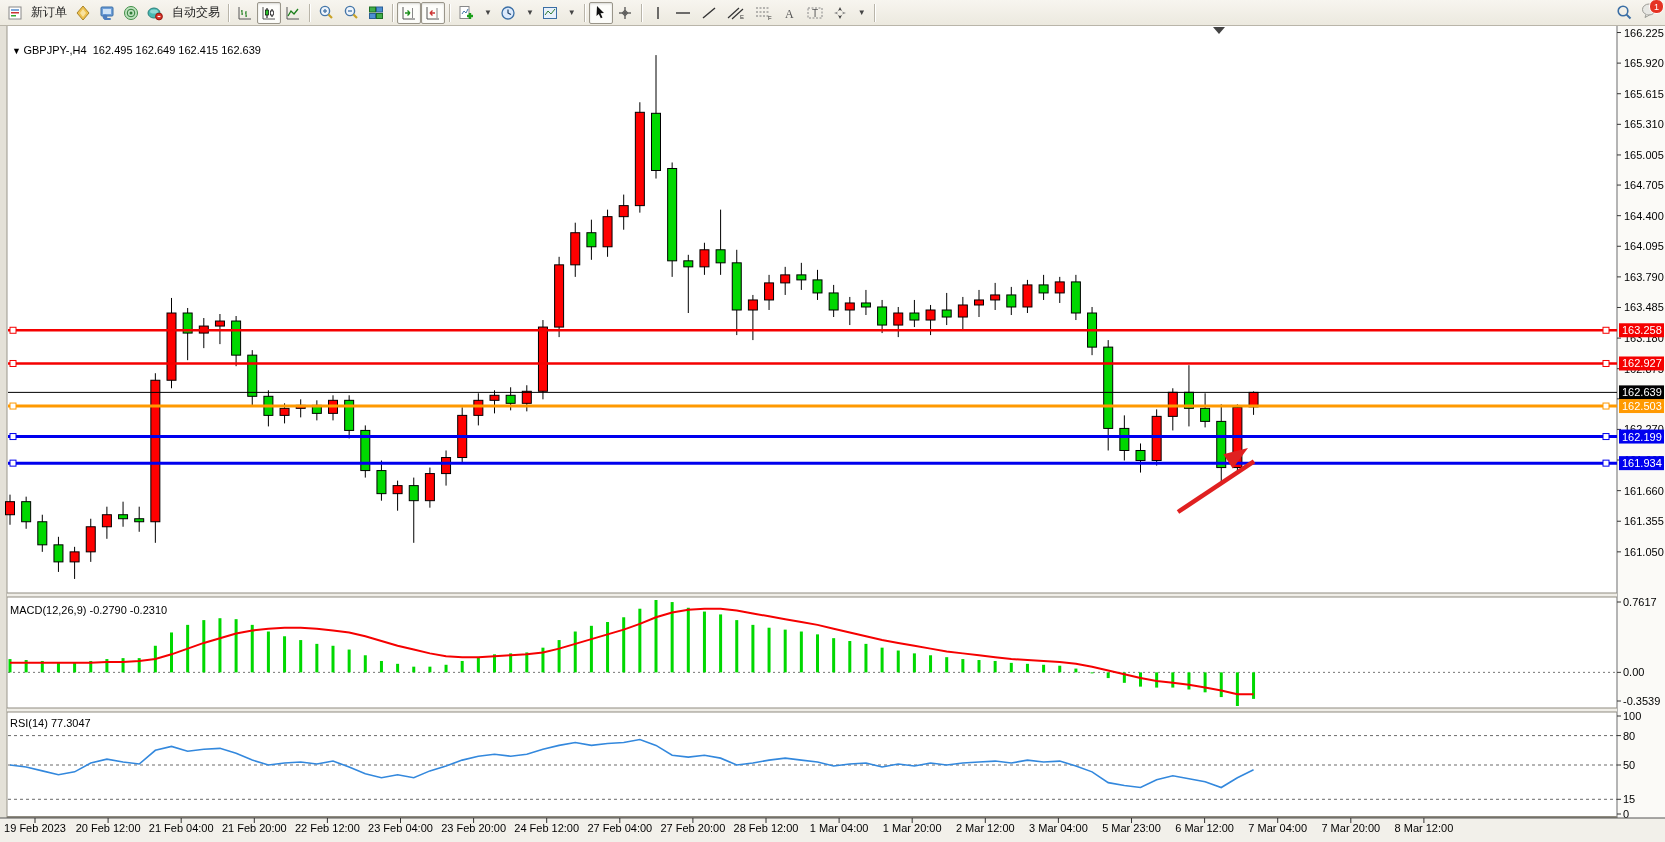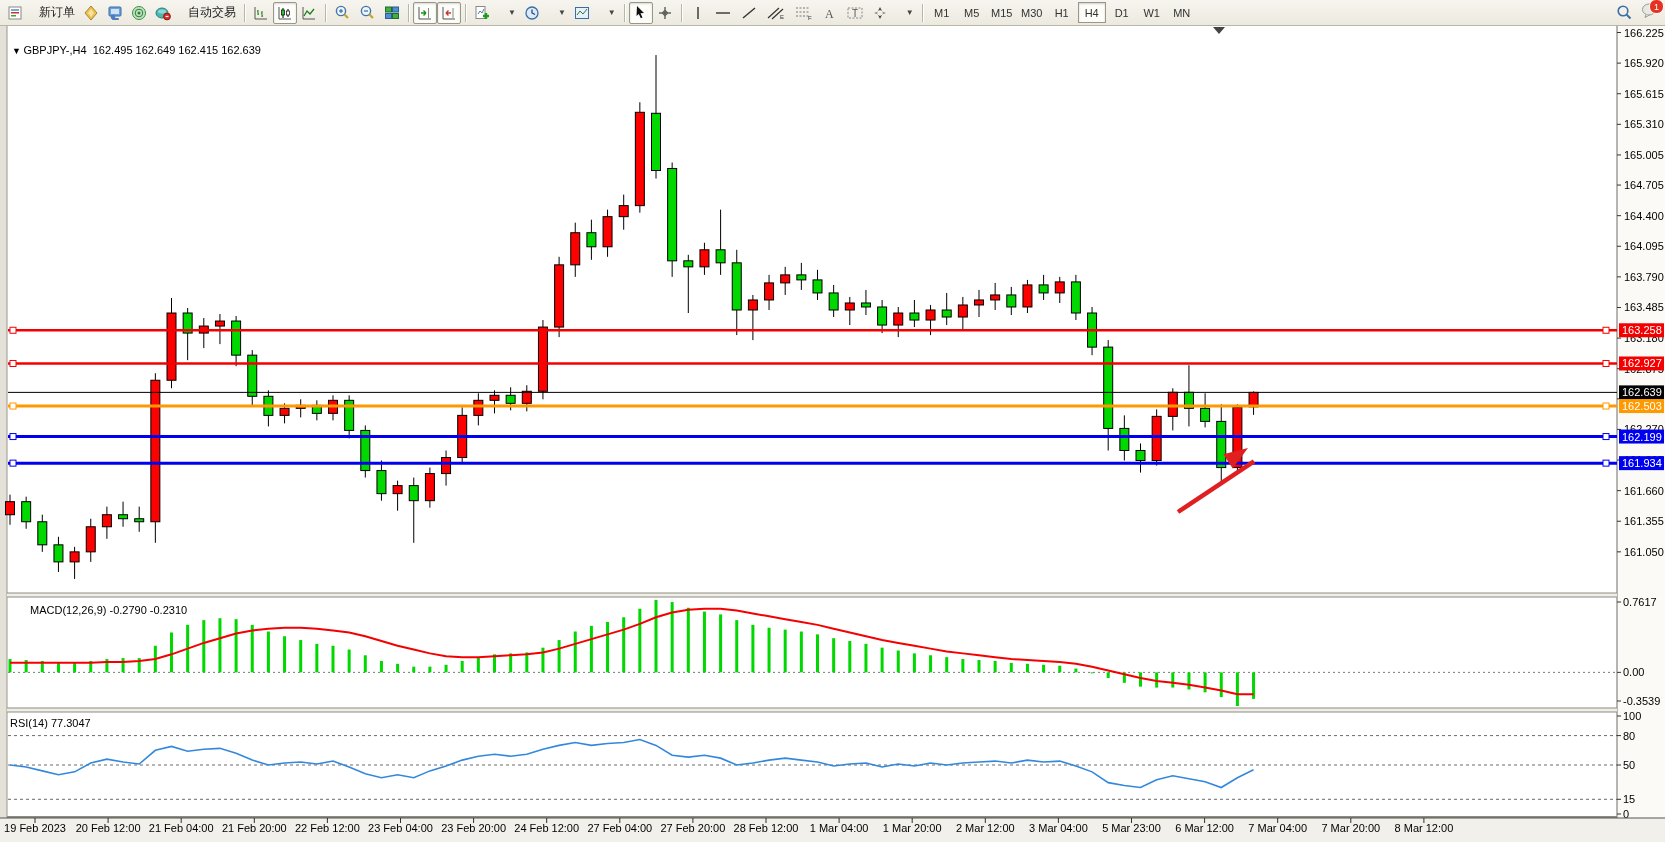--- a/index.html
+++ b/index.html
@@ -1,21 +1,21 @@
 <!DOCTYPE html>
 <html><head>
 <meta charset="utf-8">
 <style>
   html,body{margin:0;padding:0;width:1665px;height:842px;overflow:hidden;
     font-family:"Liberation Sans",sans-serif;background:#ece9e0;}
   #toolbar{position:absolute;left:0;top:0;width:1665px;height:26px;
     background:linear-gradient(#f7f5ef,#ece9df);border-bottom:1px solid #b9b5a9;
     display:flex;align-items:center;padding-left:4px;box-sizing:border-box;}
   .tbtn{height:22px;min-width:24px;display:flex;align-items:center;justify-content:center;
-    gap:17px;padding:0 3px;border:1px solid transparent;border-radius:2px;
+    gap:9px;padding:0 3px;border:1px solid transparent;border-radius:2px;
     font-size:12px;color:#222;cursor:default;box-sizing:border-box;}
   .tbtn.pressed{background:#fdfdfa;border:1px solid #9a968a;box-shadow:inset 0 1px 2px rgba(0,0,0,.15);}
   .tsep{width:1px;height:18px;background:#b9b5a9;margin:0 4px;box-shadow:1px 0 0 #fff;}
   .caret{font-size:8px;color:#444;margin-left:1px;}
   .tf{width:26px;height:19px;display:flex;align-items:center;justify-content:center;
     font-size:11px;color:#333;border:1px solid transparent;margin:0 1px;}
   .tf.active{background:#fdfdfa;border:1px solid #9a968a;box-shadow:inset 0 1px 2px rgba(0,0,0,.18);}
   #tb-right{position:absolute;right:6px;top:2px;display:flex;align-items:center;gap:8px;}
   #chart-wrap{position:absolute;left:0;top:26px;width:1665px;height:816px;background:#fff;}
   #chart-svg{position:absolute;left:0;top:0;}
@@ -210,31 +210,20 @@
   <div class="tbtn">
       <svg width="16" height="16" viewBox="0 0 16 16">
         <path d="M8 2 L10 6 L8 5 L6 6 Z" fill="#444"></path>
         <path d="M8 14 L6 10 L8 11 L10 10 Z" fill="#444"></path>
         <path d="M2 8 L6 6.5 L5 8 L6 9.5 Z" fill="#888"></path>
         <path d="M14 8 L10 9.5 L11 8 L10 6.5 Z" fill="#888"></path>
       </svg>
       <span class="caret">▼</span>
     </div>
   <div class="tsep"></div>
-  <div id="tf-group" style="display:flex;">
-      <div class="tf">M1</div>
-      <div class="tf">M5</div>
-      <div class="tf">M15</div>
-      <div class="tf">M30</div>
-      <div class="tf">H1</div>
-      <div class="tf active">H4</div>
-      <div class="tf">D1</div>
-      <div class="tf">W1</div>
-      <div class="tf">MN</div>
-    </div>
   <div id="tb-right">
     <svg width="17" height="17" viewBox="0 0 17 17">
         <circle cx="7" cy="7" r="4.8" fill="none" stroke="#3a6ea5" stroke-width="1.6"></circle>
         <line x1="10.6" y1="10.6" x2="14.5" y2="14.5" stroke="#3a6ea5" stroke-width="2"></line>
       </svg>
     <div style="position:relative;">
       <svg width="18" height="16" viewBox="0 0 18 16">
           <ellipse cx="8" cy="7.5" rx="6.5" ry="5.5" fill="#e7e7e3" stroke="#9a9a94"></ellipse>
           <path d="M5 12.5 L4 15.5 L8.5 13" fill="#e7e7e3" stroke="#9a9a94"></path>
         </svg>
@@ -617,15 +606,15 @@
       <line x1="1204.6" y1="818" x2="1204.6" y2="823" stroke="#333"></line>
       <text x="1204.6" y="832" font-size="11" fill="#000" text-anchor="middle">6 Mar 12:00</text>
       <line x1="1277.6999999999998" y1="818" x2="1277.6999999999998" y2="823" stroke="#333"></line>
       <text x="1277.6999999999998" y="832" font-size="11" fill="#000" text-anchor="middle">7 Mar 04:00</text>
       <line x1="1350.8" y1="818" x2="1350.8" y2="823" stroke="#333"></line>
       <text x="1350.8" y="832" font-size="11" fill="#000" text-anchor="middle">7 Mar 20:00</text>
       <line x1="1423.8999999999999" y1="818" x2="1423.8999999999999" y2="823" stroke="#333"></line>
       <text x="1423.8999999999999" y="832" font-size="11" fill="#000" text-anchor="middle">8 Mar 12:00</text>
     </svg>
   <div class="ovl" style="left:12px;top:18px;"><span style="font-size:9px;">▼ </span><b style="font-weight:normal;"><span>GBPJPY-,H4</span>  <span>162.495 162.649 162.415 162.639</span></b></div>
-  <div class="ovl" style="left:10px;top:578px;margin-left:20px;">MACD(12,26,9) -0.2790 -0.2310</div>
+  <div class="ovl" style="left:10px;top:578px;">MACD(12,26,9) -0.2790 -0.2310</div>
   <div class="ovl" style="left:10px;top:691px;">RSI(14) 77.3047</div>
 </div>
 
 </body></html>

